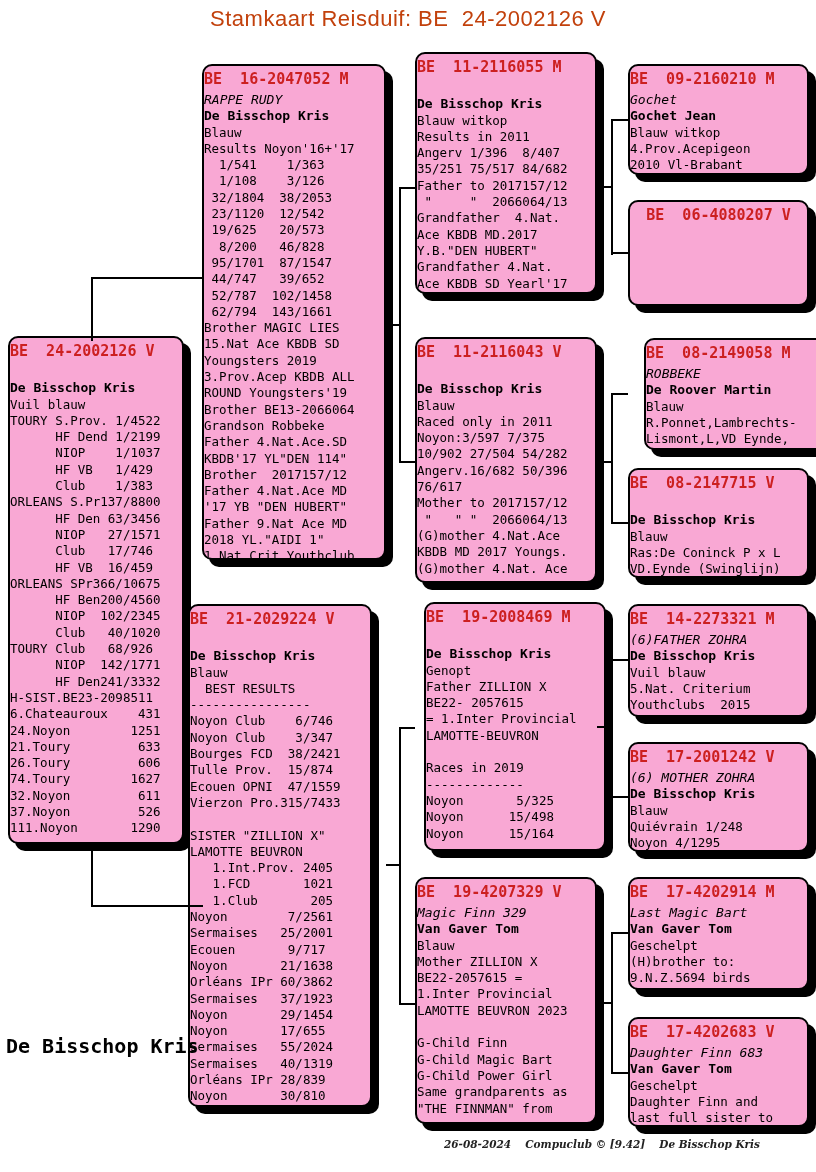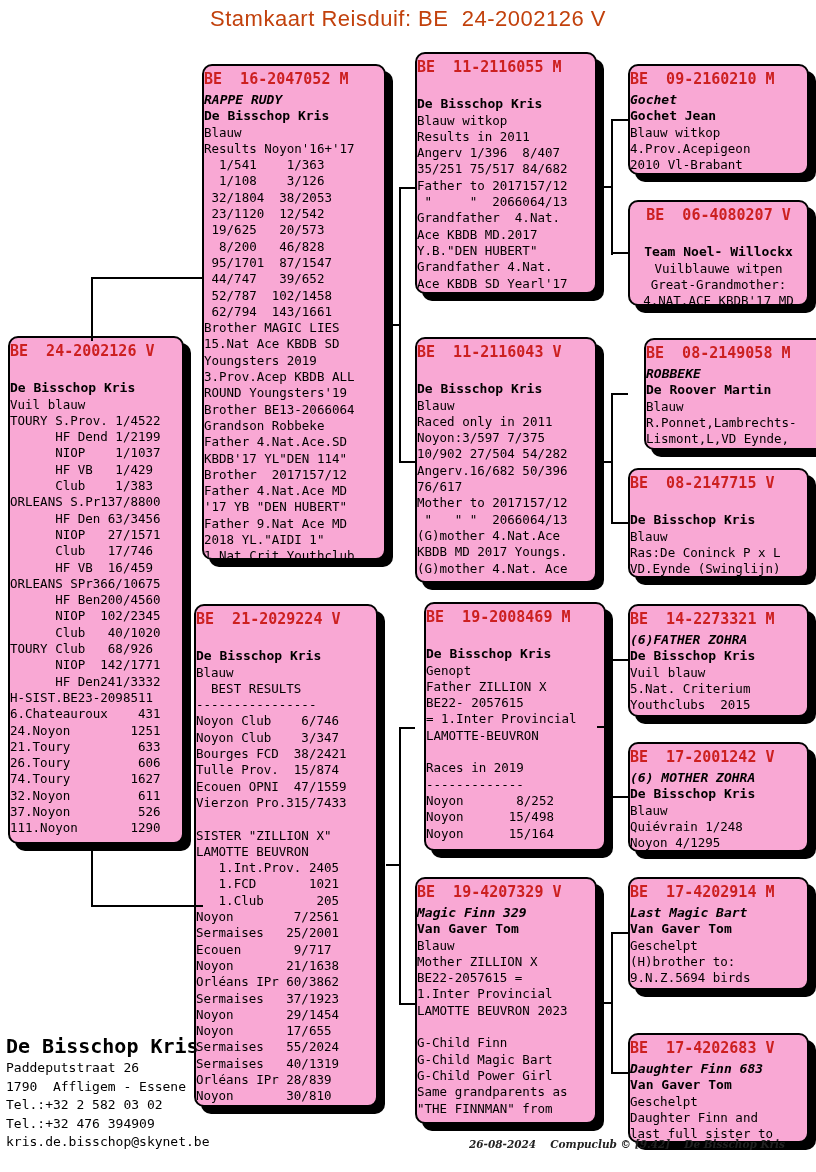--- a/index.html
+++ b/index.html
@@ -15,45 +15,45 @@
   .box{
     position:absolute;background:#f9a8d4;border:2px solid #000;border-radius:10px;
     box-shadow:7px 7px 0 #000;padding:3px 0;box-sizing:border-box;overflow:hidden;
   }
   .ring{
     color:var(--ring-red,#cc2020);font-weight:bold;font-size:15px;line-height:20px;
     white-space:pre;margin-bottom:3px;
   }
   .line{font-size:12.5px;line-height:16.3px;white-space:pre;}
   .line.b{font-weight:bold;font-size:13px;}
-  .line.bi{font-weight:bold;font-style:italic;font-size:13px;}
+  .line.bi{font-weight:normal;font-style:italic;font-size:13px;}
   .cline{position:absolute;background:#000;}
   
   #box-subject{left:8px;top:336px;width:176px;height:508px;}
   #box-father {left:202px;top:64px; width:184px;height:496px;}
-  #box-mother {left:194px;top:604px;width:184px;height:503px;}
+  #box-mother {left:188px;top:604px;width:184px;height:503px;}
   #box-ff{left:415px;top:52px; width:182px;height:242px;}
   #box-fm{left:415px;top:337px;width:182px;height:246px;}
   #box-mf{left:415px;top:602px;width:182px;height:249px;margin-left:9px;}
   #box-mm{left:415px;top:877px;width:182px;height:247px;}
   #box-fff{left:628px;top:64px;  width:181px;height:111px;}
   #box-ffm{left:628px;top:200px; width:181px;height:106px;text-align:center;}
   #box-fmf{left:628px;top:338px; width:181px;height:112px;margin-left:16px;}
   #box-fmm{left:628px;top:468px; width:181px;height:110px;}
   #box-mff{left:628px;top:604px; width:181px;height:113px;}
   #box-mfm{left:628px;top:742px; width:181px;height:110px;}
   #box-mmf{left:628px;top:877px; width:181px;height:113px;}
-  #box-mmm{left:628px;top:1017px;width:181px;height:110px;margin-top:16px;}
+  #box-mmm{left:628px;top:1017px;width:181px;height:110px;}
   
   .owner{position:absolute;left:6px;top:1033px;}
   .owner-name{font-size:20px;font-weight:bold;line-height:26px;white-space:pre;}
   .owner-line{font-size:13px;line-height:18.5px;white-space:pre;}
   
   .footer{
-    position:absolute;left:430px;top:1138px;width:380px;text-align:center;
+    position:absolute;left:430px;top:1138px;width:380px;text-align:left;
     font-family:"DejaVu Serif",serif;font-style:italic;font-weight:bold;
     font-size:10.5px;color:#222;white-space:pre;
   }
   .footer span{margin-left:14px;}
 </style>
 </head>
 <body>
 
 <div class="title">Stamkaart Reisduif: BE  24-2002126 V</div>
 
@@ -203,21 +203,21 @@
       <div class="line"> </div>
       <div class="line b">De Bisschop Kris</div>
       <div class="line">Genopt</div>
       <div class="line">Father ZILLION X</div>
       <div class="line">BE22- 2057615</div>
       <div class="line">= 1.Inter Provincial</div>
       <div class="line">LAMOTTE-BEUVRON</div>
       <div class="line"> </div>
       <div class="line">Races in 2019</div>
       <div class="line">-------------</div>
-      <div class="line">Noyon       8/252</div>
+      <div class="line">Noyon       5/325</div>
       <div class="line">Noyon      15/498</div>
       <div class="line">Noyon      15/164</div>
     </div>
 </div>
 <div class="box" id="box-mm">
   <div class="ring">BE  19-4207329 V</div>
   <div>
       <div class="line bi">Magic Finn 329</div>
       <div class="line b">Van Gaver Tom</div>
       <div class="line">Blauw</div>
@@ -239,27 +239,20 @@
   <div>
       <div class="line bi">Gochet</div>
       <div class="line b">Gochet Jean</div>
       <div class="line">Blauw witkop</div>
       <div class="line">4.Prov.Acepigeon</div>
       <div class="line">2010 Vl-Brabant</div>
     </div>
 </div>
 <div class="box" id="box-ffm">
   <div class="ring">BE  06-4080207 V</div>
-  <div>
-      <div class="line"> </div>
-      <div class="line b">Team Noel- Willockx</div>
-      <div class="line">Vuilblauwe witpen</div>
-      <div class="line">Great-Grandmother:</div>
-      <div class="line">4.NAT.ACE KBDB'17 MD</div>
-    </div>
 </div>
 <div class="box" id="box-fmf">
   <div class="ring">BE  08-2149058 M</div>
   <div>
       <div class="line bi">ROBBEKE</div>
       <div class="line b">De Roover Martin</div>
       <div class="line">Blauw</div>
       <div class="line">R.Ponnet,Lambrechts-</div>
       <div class="line">Lismont,L,VD Eynde,</div>
     </div>
@@ -345,22 +338,15 @@
 <div class="cline" style="left:611px;top:659px;width:17px;height:2px"></div>
 <div class="cline" style="left:611px;top:796px;width:17px;height:2px"></div>
 
 <div class="cline" style="left:597px;top:1002px;width:15px;height:2px"></div>
 <div class="cline" style="left:611px;top:932px;width:2px;height:142px"></div>
 <div class="cline" style="left:611px;top:932px;width:17px;height:2px"></div>
 <div class="cline" style="left:611px;top:1072px;width:17px;height:2px"></div>
 
 <div class="owner">
   <div class="owner-name">De Bisschop Kris</div>
-  <div>
-      <div class="owner-line">Paddeputstraat 26</div>
-      <div class="owner-line">1790  Affligem - Essene</div>
-      <div class="owner-line">Tel.:+32 2 582 03 02</div>
-      <div class="owner-line">Tel.:+32 476 394909</div>
-      <div class="owner-line">kris.de.bisschop@skynet.be</div>
-    </div>
 </div>
 
 <div class="footer"><span>26-08-2024</span><span>Compuclub © [9.42]</span><span>De Bisschop Kris</span></div>
 
 </body></html>

